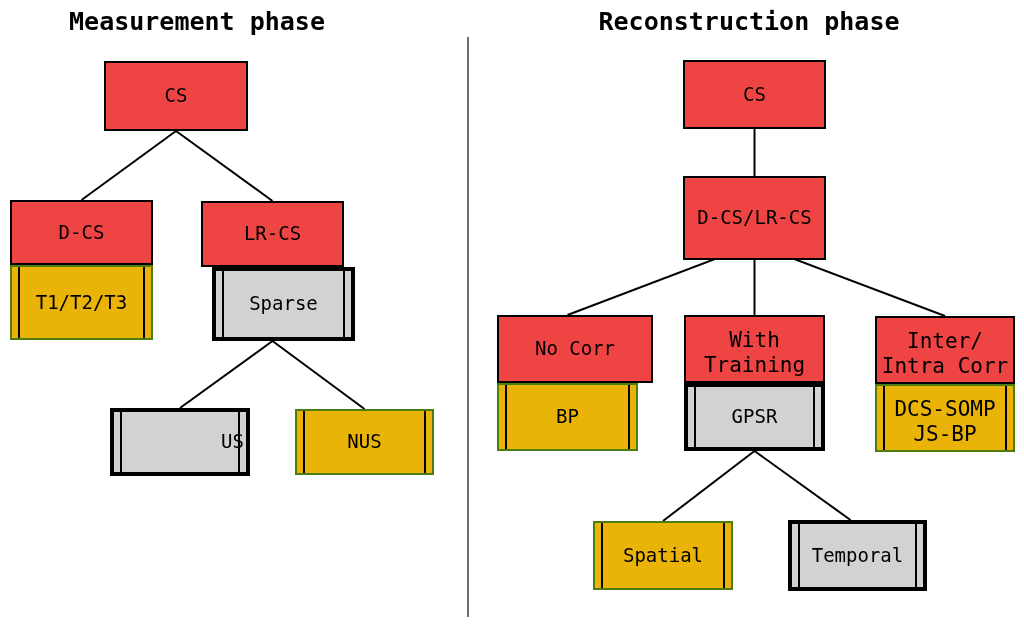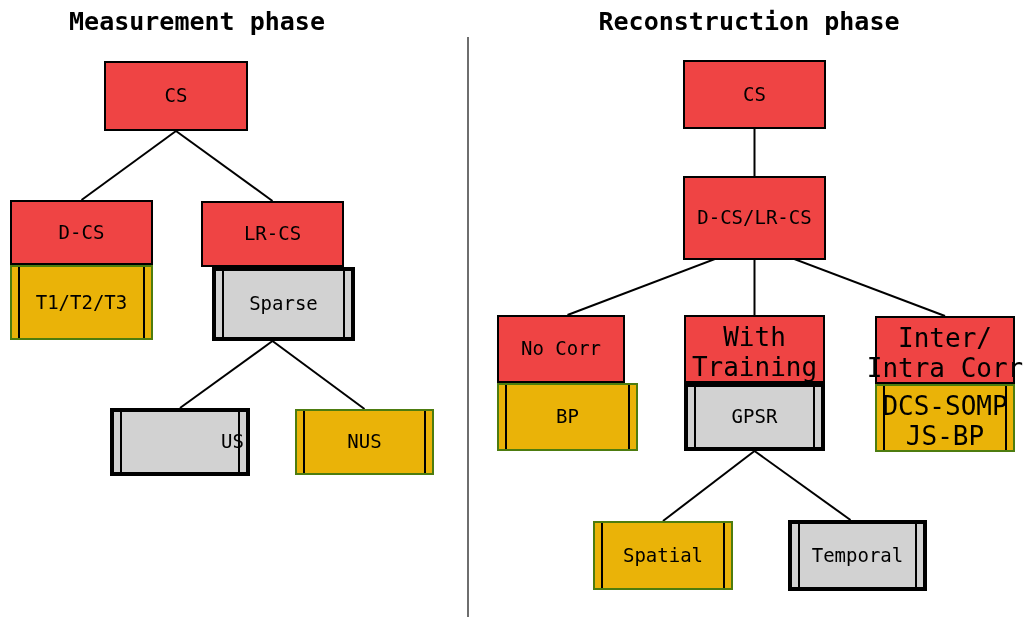--- a/index.html
+++ b/index.html
@@ -80,21 +80,21 @@
   }
   .stack-rule.left  { left: 6px; }
   .stack-rule.right { right: 6px; }
   .box-stack-hl > .stack-rule.left  { left: 6px; }
   .box-stack-hl > .stack-rule.right { right: 6px; }
   .node-label {
     position: relative;
     z-index: 2;
     padding: 0 2px;
   }
-  .two-line { font-size: 26px; margin-top: 7px; }
+  .two-line { font-size: 21px; margin-top: 7px; }
 </style>
 </head>
 <body>
 
 <div id="canvas">
 
   <svg class="edges" viewBox="0 0 1024 628" id="edge-layer">
       <line x1="176" y1="131" x2="81.5" y2="200" stroke="#000000" stroke-width="2"></line>
       <line x1="176" y1="131" x2="272.5" y2="201" stroke="#000000" stroke-width="2"></line>
       <line x1="272.5" y1="341" x2="180" y2="408" stroke="#000000" stroke-width="2"></line>
@@ -116,21 +116,21 @@
   <div id="node-layer">
       <div class="node box-plain" style="left: 104px; top: 61px; width: 144px; height: 70px;"><span class="node-label">CS</span></div>
       <div class="node box-plain" style="left: 10px; top: 200px; width: 143px; height: 65px;"><span class="node-label">D-CS</span></div>
       <div class="node box-stack" style="left: 10px; top: 265px; width: 143px; height: 75px;"><span class="stack-rule left"></span><span class="stack-rule right"></span><span class="node-label">T1/T2/T3</span></div>
       <div class="node box-plain" style="left: 201px; top: 201px; width: 143px; height: 66px;"><span class="node-label">LR-CS</span></div>
       <div class="node box-stack-hl" style="left: 200px; top: 267px; width: 143px; height: 74px; margin-left: 12px;"><span class="stack-rule left"></span><span class="stack-rule right"></span><span class="node-label">Sparse</span></div>
       <div class="node box-stack-hl" style="left: 110px; top: 408px; width: 140px; height: 68px; justify-content: flex-end;"><span class="stack-rule left"></span><span class="stack-rule right"></span><span class="node-label">US</span></div>
       <div class="node box-stack" style="left: 295px; top: 409px; width: 139px; height: 66px;"><span class="stack-rule left"></span><span class="stack-rule right"></span><span class="node-label">NUS</span></div>
       <div class="node box-plain" style="left: 683px; top: 60px; width: 143px; height: 69px;"><span class="node-label">CS</span></div>
       <div class="node box-plain" style="left: 683px; top: 176px; width: 143px; height: 84px;"><span class="node-label">D-CS/LR-CS</span></div>
-      <div class="node box-plain" style="left: 497px; top: 315px; width: 128px; height: 68px;"><span class="node-label">No Corr</span></div>
+      <div class="node box-plain" style="left: 497px; top: 315px; width: 156px; height: 68px;"><span class="node-label">No Corr</span></div>
       <div class="node box-stack" style="left: 497px; top: 383px; width: 141px; height: 68px;"><span class="stack-rule left"></span><span class="stack-rule right"></span><span class="node-label">BP</span></div>
       <div class="node box-plain" style="left: 684px; top: 315px; width: 141px; height: 68px;"><span class="node-label two-line">With
 Training</span></div>
       <div class="node box-stack-hl" style="left: 684px; top: 383px; width: 141px; height: 68px;"><span class="stack-rule left"></span><span class="stack-rule right"></span><span class="node-label">GPSR</span></div>
       <div class="node box-plain" style="left: 875px; top: 316px; width: 140px; height: 68px;"><span class="node-label two-line">Inter/
 Intra Corr</span></div>
       <div class="node box-stack" style="left: 875px; top: 384px; width: 140px; height: 68px;"><span class="stack-rule left"></span><span class="stack-rule right"></span><span class="node-label two-line">DCS-SOMP
 JS-BP</span></div>
       <div class="node box-stack" style="left: 593px; top: 521px; width: 140px; height: 69px;"><span class="stack-rule left"></span><span class="stack-rule right"></span><span class="node-label">Spatial</span></div>
       <div class="node box-stack-hl" style="left: 781px; top: 520px; width: 139px; height: 71px; margin-left: 7px;"><span class="stack-rule left"></span><span class="stack-rule right"></span><span class="node-label">Temporal</span></div>

